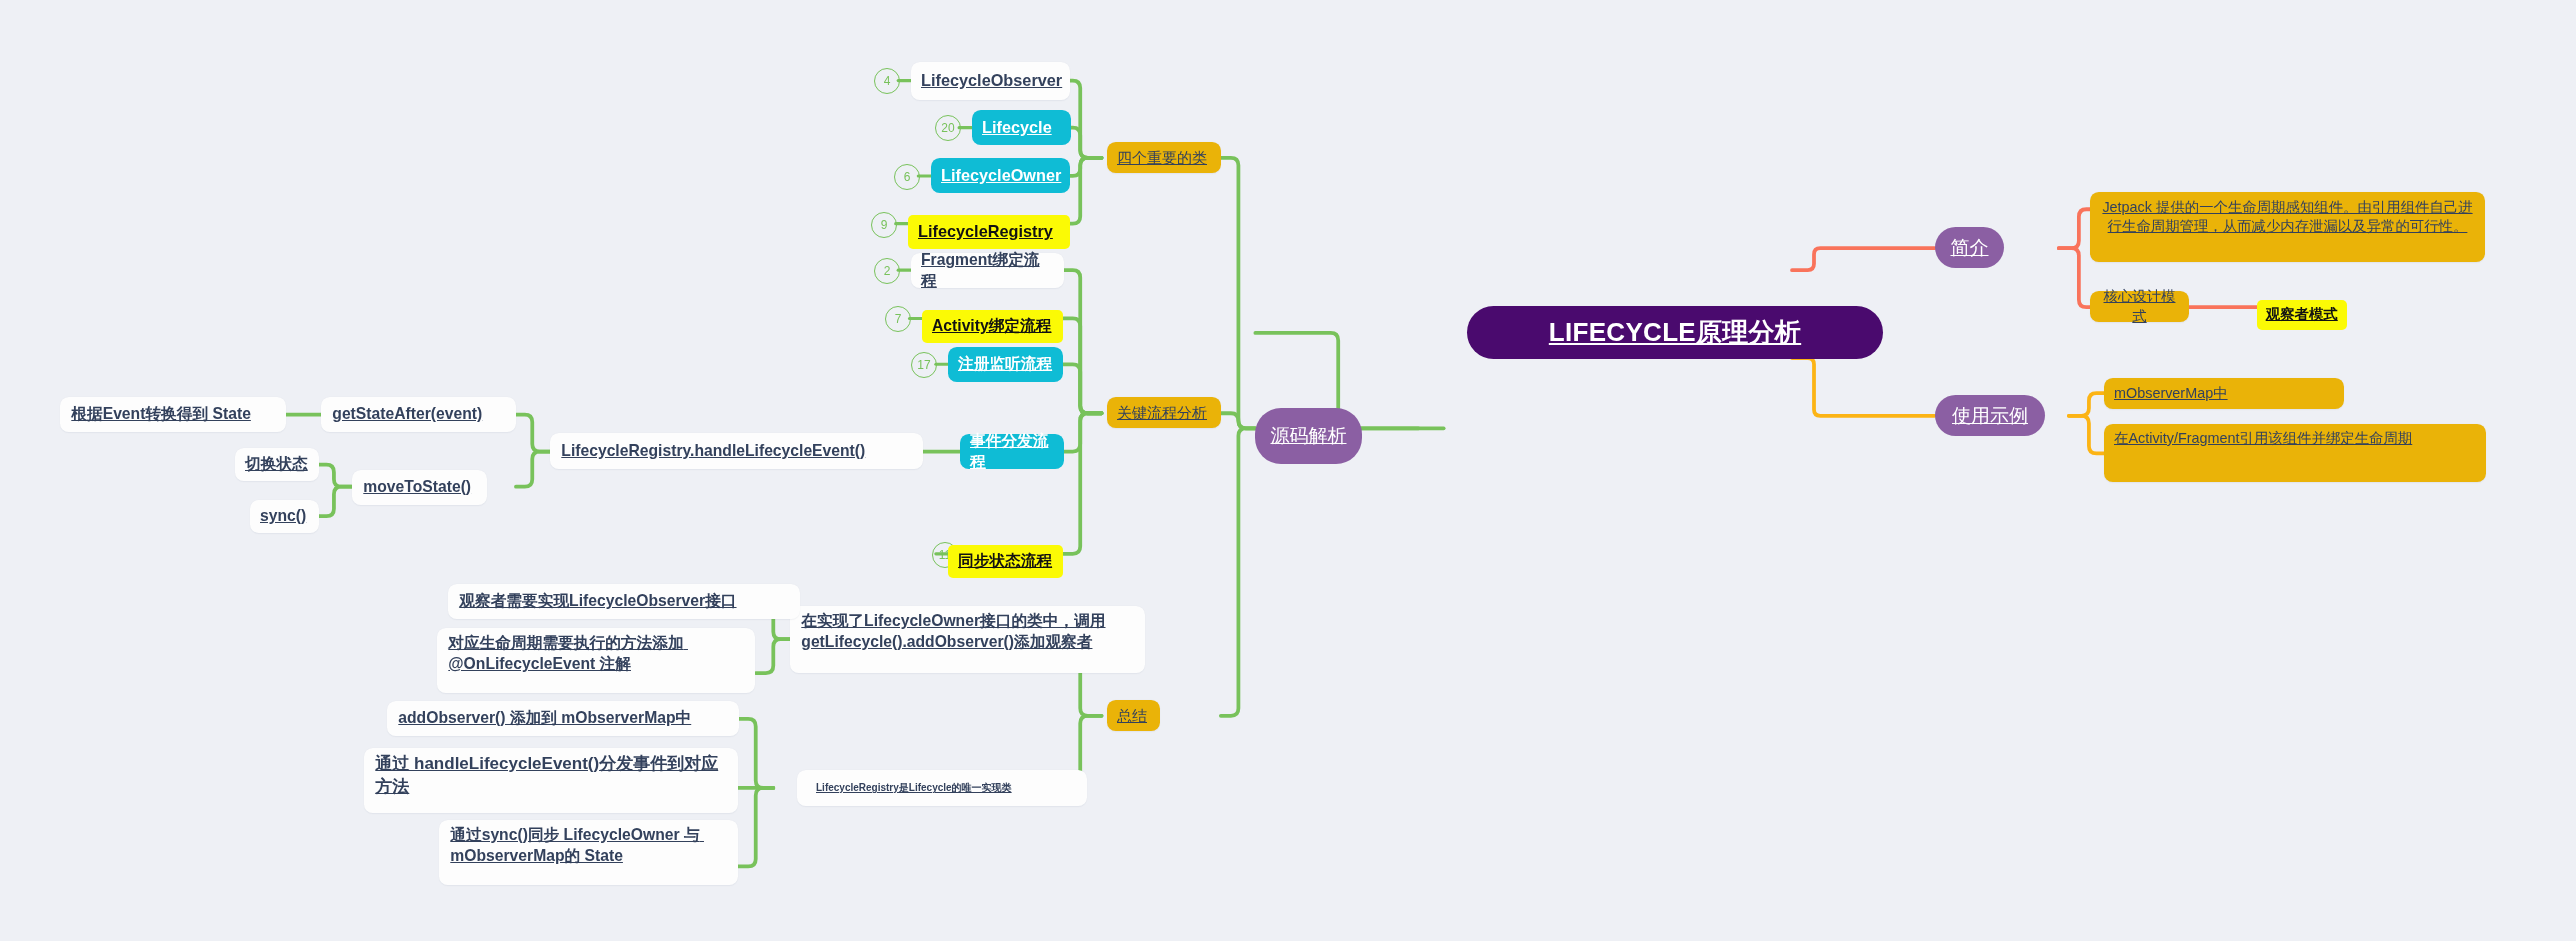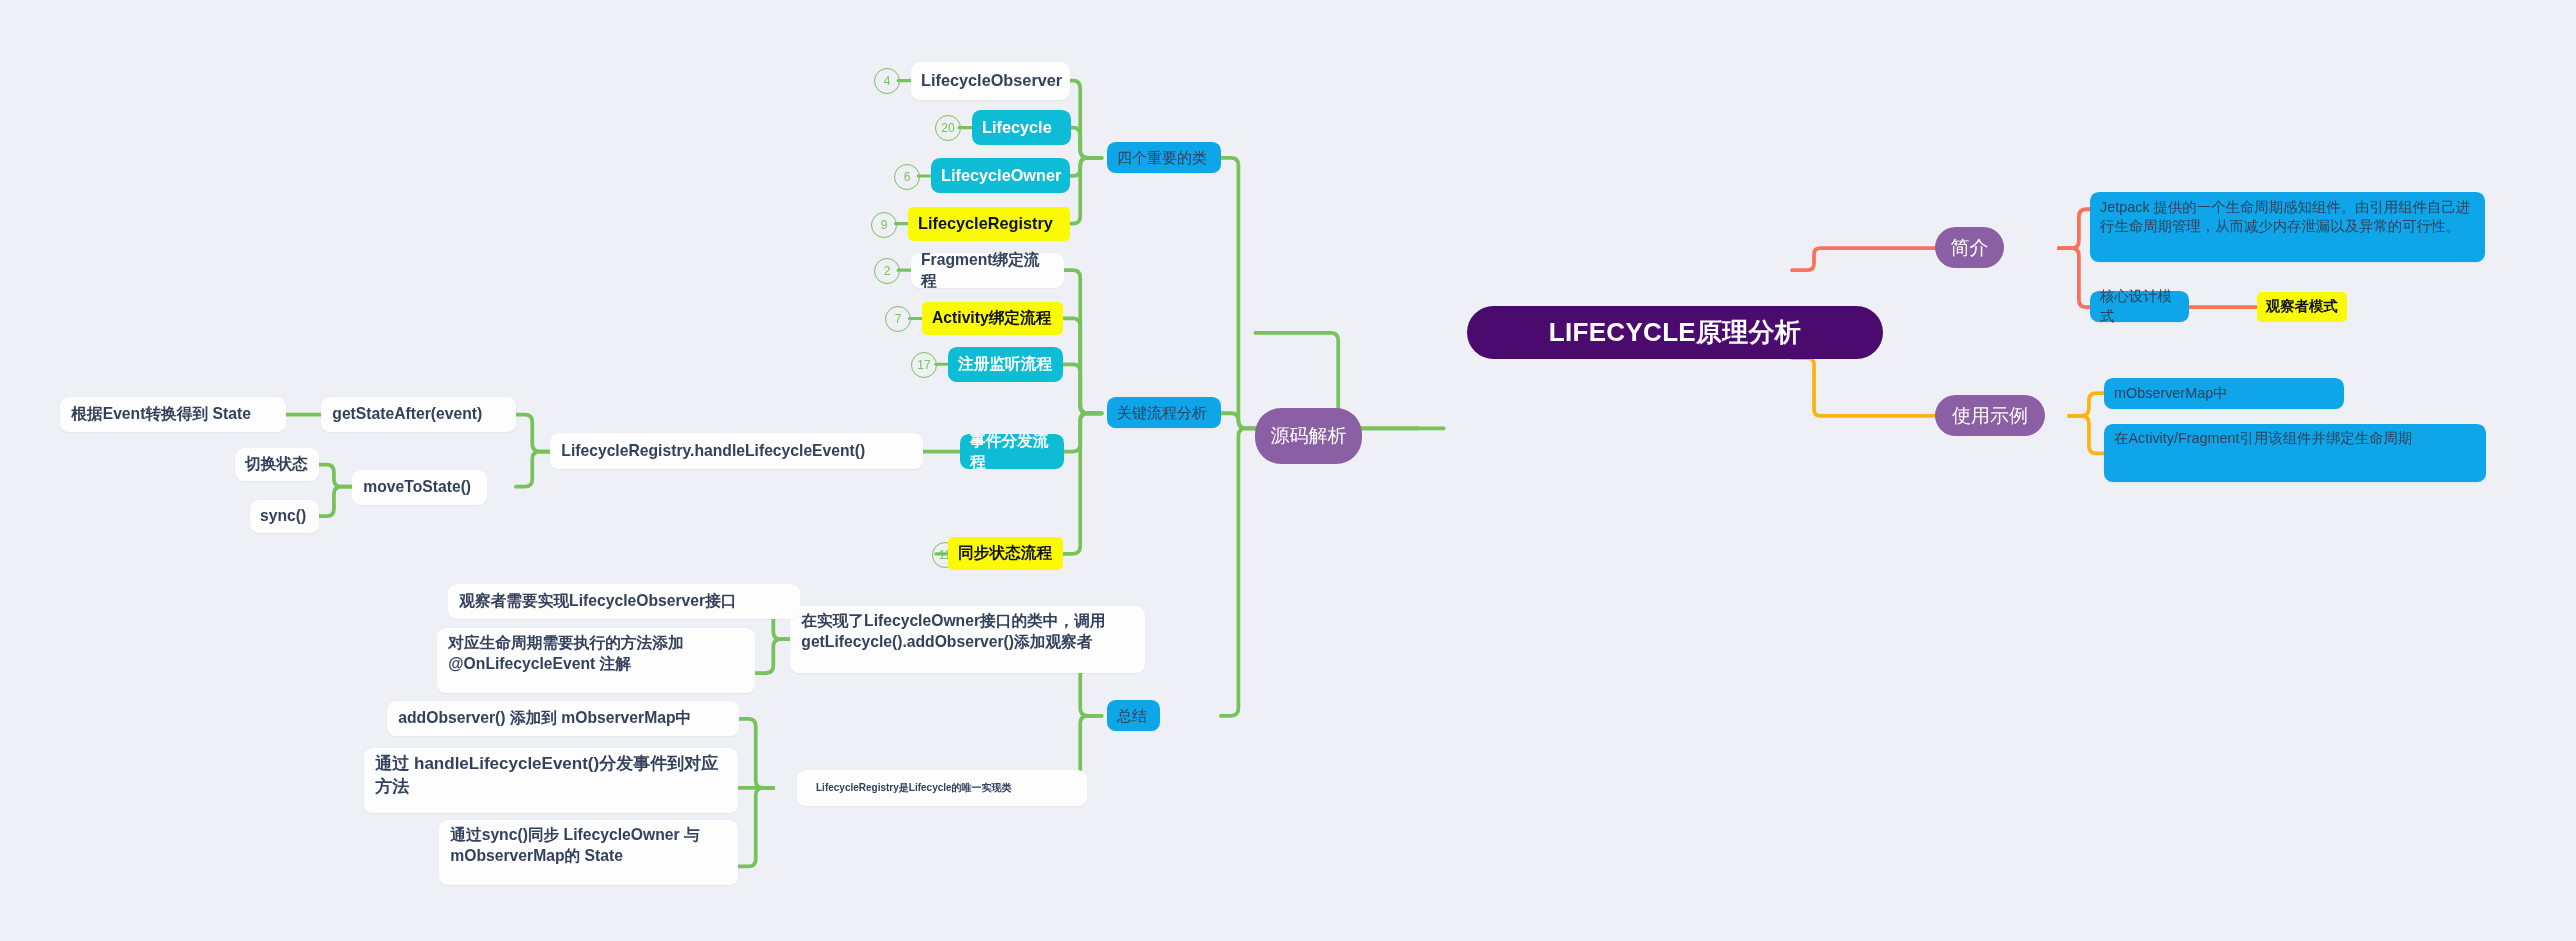--- a/index.html
+++ b/index.html
@@ -14,26 +14,27 @@
   svg#links{position:absolute;left:0;top:0;width:2576px;height:942px;pointer-events:none;}
 
   .node{
     position:absolute;
     box-sizing:border-box;
     display:flex;
     align-items:center;
     border-radius:8.8px;
     line-height:1.33;
     white-space:pre-wrap;
+    text-decoration:underline;
   }
   
   .n-white{background:#fdfdfd;color:#33415c;font-weight:bold;box-shadow:0 0.6px 1.3px rgba(40,50,80,.06);}
-  .n-plain{background:#0ea5e9;color:#33415c;font-weight:normal;box-shadow:0 0.6px 1.3px rgba(40,50,80,.06);}
+  .n-plain{background:#eab308;color:#33415c;font-weight:normal;box-shadow:0 0.6px 1.3px rgba(40,50,80,.06);text-align:center;}
   .n-teal{background:#0fbcd5;color:#ffffff;font-weight:bold;}
-  .n-yellow{background:#fbfa05;color:#121212;font-weight:bold;}
+  .n-yellow{background:#fbfa05;color:#121212;font-weight:bold;margin-top:8px;}
   .n-purple{background:#8b5fa3;color:#ffffff;font-weight:normal;border-radius:26px;}
   .n-root{background:#4a0a6e;color:#ffffff;font-weight:bold;border-radius:28px;letter-spacing:0.3px;}
 
   .badge{
     position:absolute;
     width:24px;height:24px;border-radius:50%;
     border:1.6px solid #78c25b;
     color:#78c25b;
     display:flex;align-items:center;justify-content:center;
     font-size:12px;font-weight:normal;

